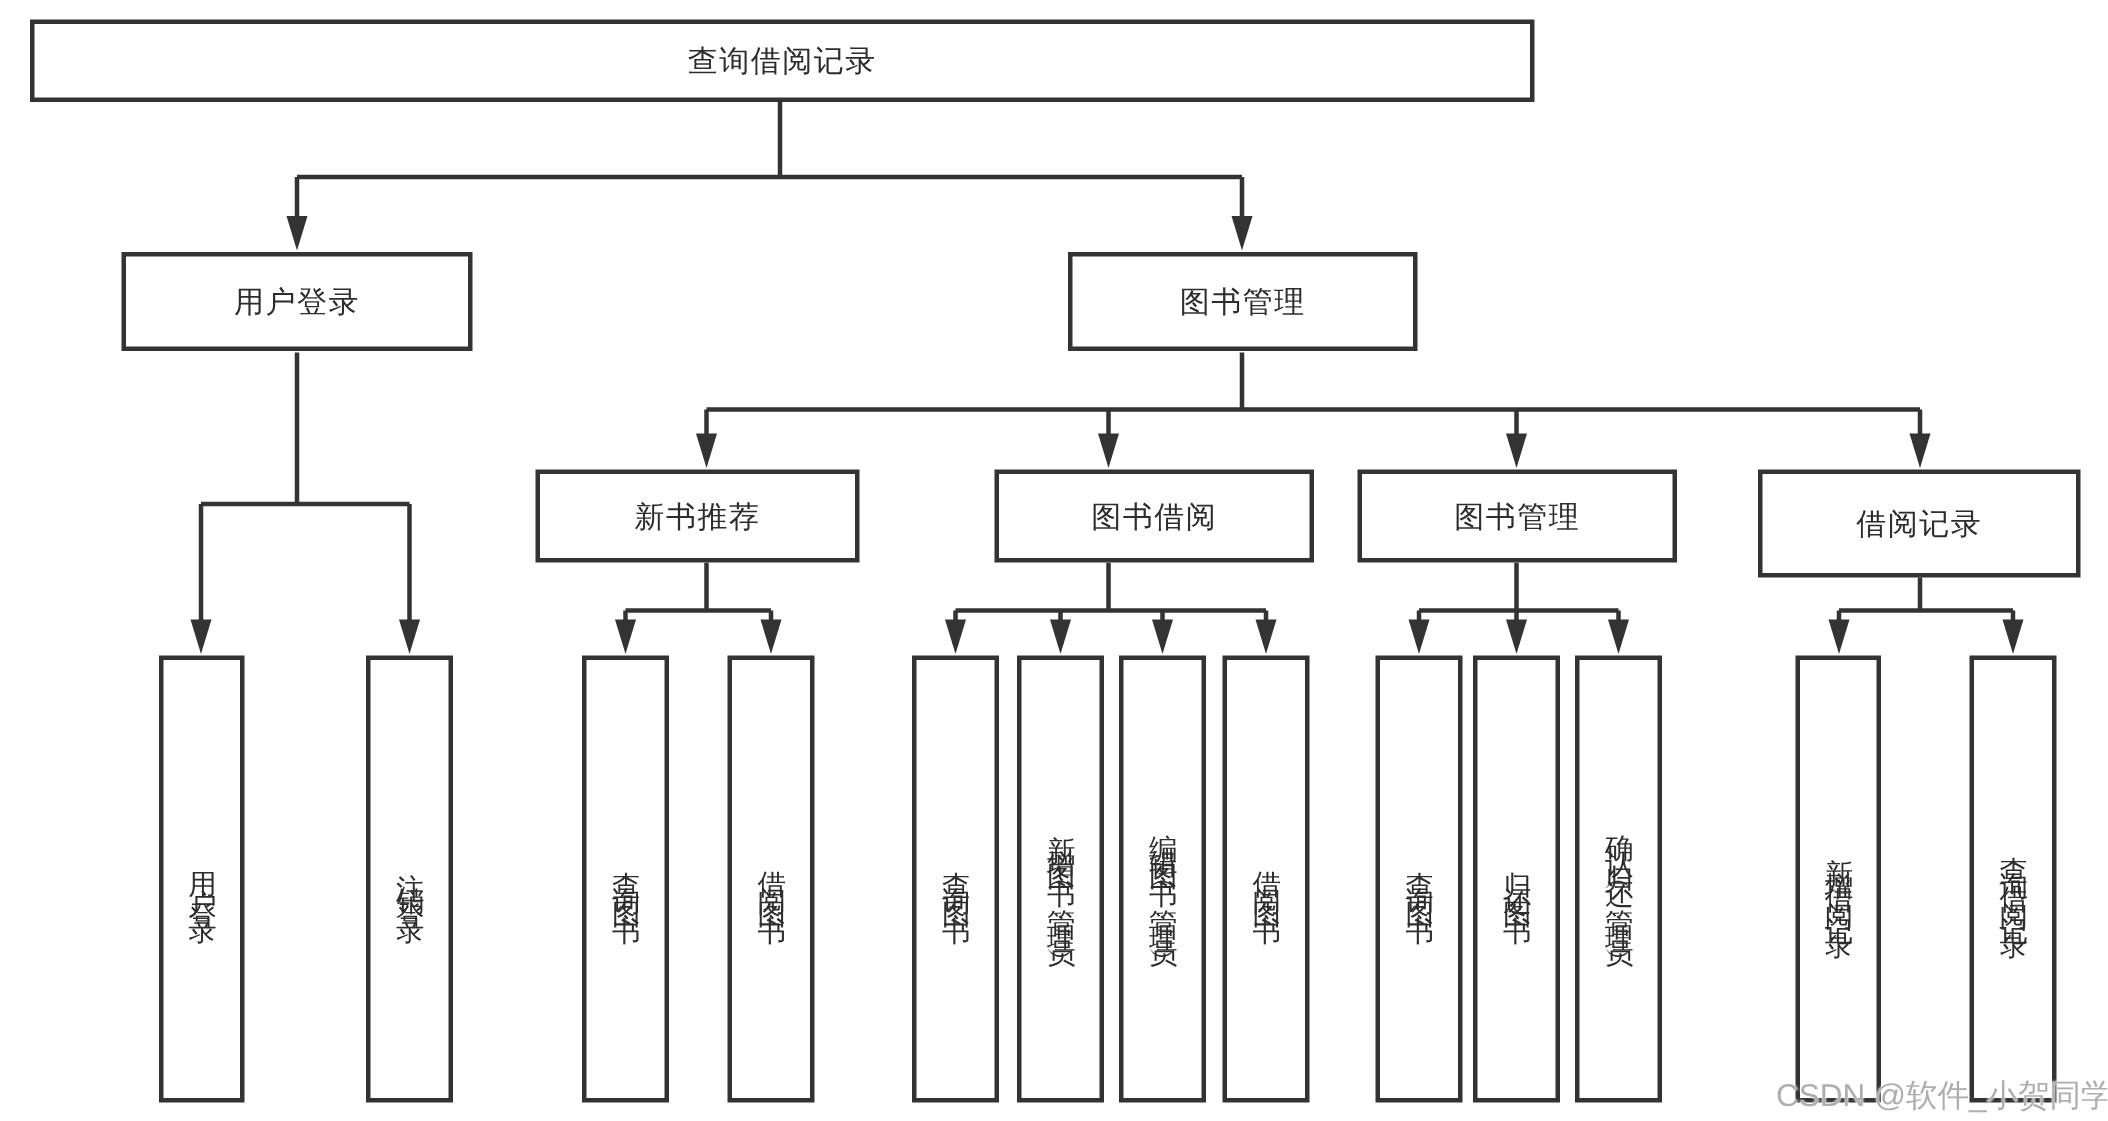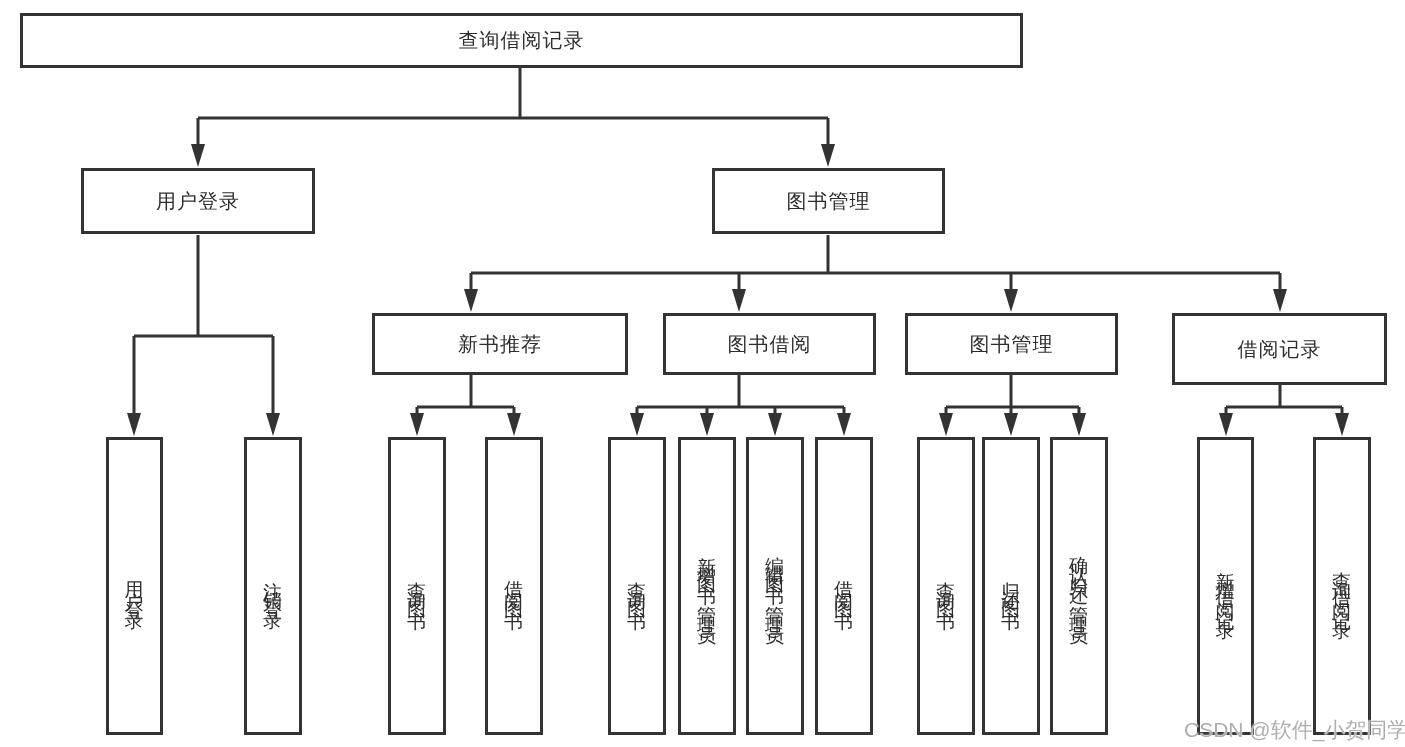--- a/index.html
+++ b/index.html
@@ -105,21 +105,21 @@
     <span>查询借阅记录</span>
   </div>
 
   <div class="node hbox" style="left:81px; top:168px; width:234px; height:66px;">
     <span>用户登录</span>
   </div>
   <div class="node hbox" style="left:712px; top:168px; width:233px; height:66px;">
     <span>图书管理</span>
   </div>
 
-  <div class="node hbox" style="left:372px; top:313px; width:256px; height:62px;">
+  <div class="node hbox" style="left:357px; top:313px; width:216px; height:62px;">
     <span>新书推荐</span>
   </div>
   <div class="node hbox" style="left:663px; top:313px; width:213px; height:62px;">
     <span>图书借阅</span>
   </div>
   <div class="node hbox" style="left:905px; top:313px; width:213px; height:62px;">
     <span>图书管理</span>
   </div>
   <div class="node hbox" style="left:1172px; top:313px; width:215px; height:72px;">
     <span>借阅记录</span>

